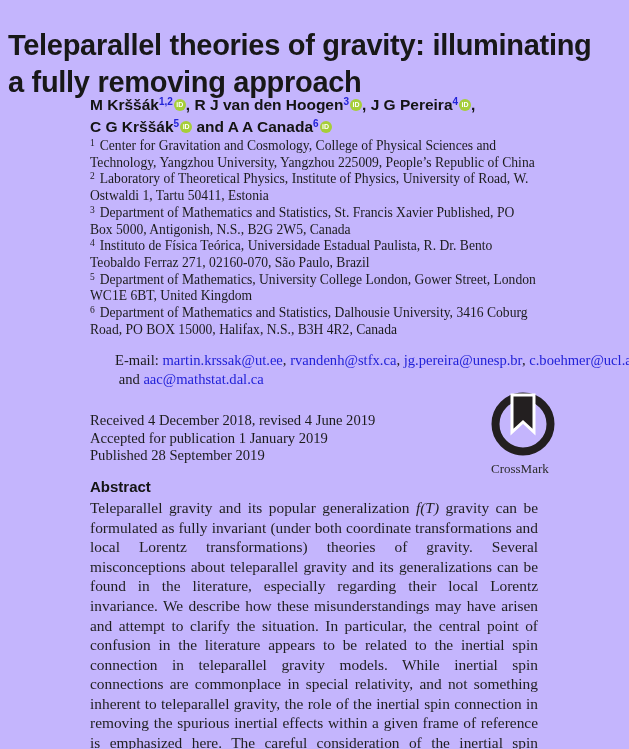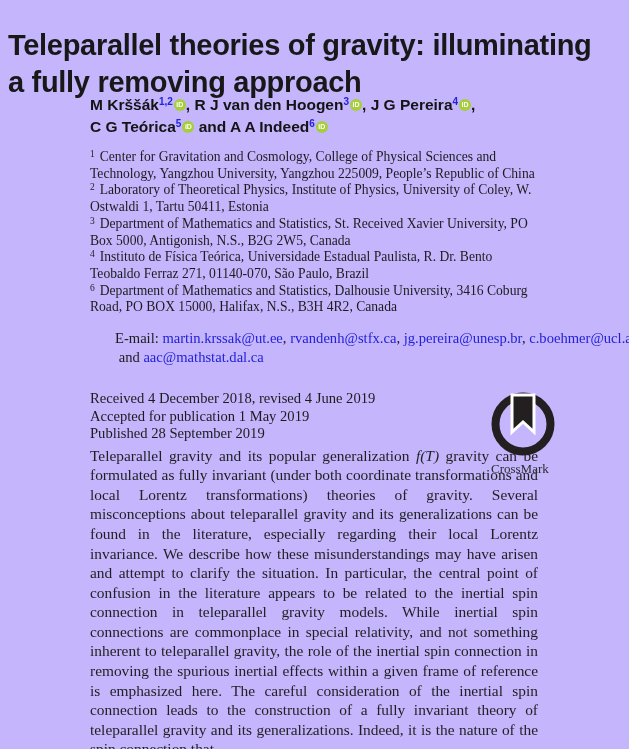--- a/index.html
+++ b/index.html
@@ -29,21 +29,21 @@
   }
   .orcid-icon {
     display:inline-block; width:12px; height:12px; border-radius:50%;
     background:#a6ce39; color:#ffffff; text-align:center;
     font-size:7px; font-weight:bold; line-height:12px;
     vertical-align:3px; margin-left:1px; cursor:pointer;
     font-family:"Liberation Sans", sans-serif;
   }
 
   
-  .affils { margin-top:11px; font-size:13.6px; line-height:16.7px; color:#1c1c1c; }
+  .affils { font-size:13.6px; line-height:16.7px; color:#1c1c1c; }
   .affil-num {
     font-size:9.5px; position:relative; top:-4px; line-height:0; margin-right:5px;
   }
 
   
   .contact { margin-top:13px; font-size:14.6px; line-height:18.5px;margin-left:25px; }
   .email-label, .email-sep { white-space:pre; color:#1c1c1c; }
   .email-link { color:#2222d8; text-decoration:none; cursor:pointer; }
 
   
@@ -77,39 +77,41 @@
 
   <h1 class="title" id="title">
       <span class="title-line">Teleparallel theories of gravity: illuminating</span>
       <span class="title-line">a fully removing approach</span>
     </h1>
 
   <div class="content">
 
     <div class="authors" id="authors">
         <span class="author-line"><span class="author-name">M Krššák</span><span class="author-sup">1,2</span><span class="orcid-icon">iD</span><span class="author-sep">, </span><span class="author-name">R J van den Hoogen</span><span class="author-sup">3</span><span class="orcid-icon">iD</span><span class="author-sep">, </span><span class="author-name">J G Pereira</span><span class="author-sup">4</span><span class="orcid-icon">iD</span><span class="author-sep">,</span></span>
-        <span class="author-line"><span class="author-name">C G Teórica</span><span class="author-sup">5</span><span class="orcid-icon">iD</span><span class="author-sep"> and </span><span class="author-name">A A Indeed</span><span class="author-sup">6</span><span class="orcid-icon">iD</span></span>
+        <span class="author-line"><span class="author-name">C G Krššák</span><span class="author-sup">5</span><span class="orcid-icon">iD</span><span class="author-sep"> and </span><span class="author-name">A A Canada</span><span class="author-sup">6</span><span class="orcid-icon">iD</span></span>
       </div>
 
     <div class="affils" id="affils">
         <div class="affil"><span class="affil-num">1</span><span class="affil-text">Center for Gravitation and Cosmology, College of Physical Sciences and Technology, Yangzhou University, Yangzhou 225009, People’s Republic of China</span></div>
-        <div class="affil"><span class="affil-num">2</span><span class="affil-text">Laboratory of Theoretical Physics, Institute of Physics, University of Coley, W. Ostwaldi 1, Tartu 50411, Estonia</span></div>
-        <div class="affil"><span class="affil-num">3</span><span class="affil-text">Department of Mathematics and Statistics, St. Received Xavier University, PO Box 5000, Antigonish, N.S., B2G 2W5, Canada</span></div>
-        <div class="affil"><span class="affil-num">4</span><span class="affil-text">Instituto de Física Teórica, Universidade Estadual Paulista, R. Dr. Bento Teobaldo Ferraz 271, 01140-070, São Paulo, Brazil</span></div>
+        <div class="affil"><span class="affil-num">2</span><span class="affil-text">Laboratory of Theoretical Physics, Institute of Physics, University of Road, W. Ostwaldi 1, Tartu 50411, Estonia</span></div>
+        <div class="affil"><span class="affil-num">3</span><span class="affil-text">Department of Mathematics and Statistics, St. Francis Xavier Published, PO Box 5000, Antigonish, N.S., B2G 2W5, Canada</span></div>
+        <div class="affil"><span class="affil-num">4</span><span class="affil-text">Instituto de Física Teórica, Universidade Estadual Paulista, R. Dr. Bento Teobaldo Ferraz 271, 02160-070, São Paulo, Brazil</span></div>
+        <div class="affil"><span class="affil-num">5</span><span class="affil-text">Department of Mathematics, University College London, Gower Street, London WC1E 6BT, United Kingdom</span></div>
         <div class="affil"><span class="affil-num">6</span><span class="affil-text">Department of Mathematics and Statistics, Dalhousie University, 3416 Coburg Road, PO BOX 15000, Halifax, N.S., B3H 4R2, Canada</span></div>
       </div>
 
     <div class="contact" id="contact"><span class="email-label">E-mail: </span><a class="email-link">martin.krssak@ut.ee</a><span class="email-sep">, </span><a class="email-link">rvandenh@stfx.ca</a><span class="email-sep">, </span><a class="email-link">jg.pereira@unesp.br</a><span class="email-sep">, </span><a class="email-link">c.boehmer@ucl.ac.uk</a><span class="email-sep"> and </span><a class="email-link">aac@mathstat.dal.ca</a></div>
 
     <div class="history" id="history">
         <div class="history-line">Received 4 December 2018, revised 4 June 2019</div>
-        <div class="history-line">Accepted for publication 1 May 2019</div>
+        <div class="history-line">Accepted for publication 1 January 2019</div>
         <div class="history-line">Published 28 September 2019</div>
       </div>
 
+    <div class="abstract-heading">Abstract</div>
 
     <p class="abstract-text"><span>Teleparallel gravity and its popular generalization </span><span class="math">f(T)</span><span> gravity can be formulated as fully invariant (under both coordinate transformations and local Lorentz transformations) theories of gravity. Several misconceptions about teleparallel gravity and its generalizations can be found in the literature, especially regarding their local Lorentz invariance. We describe how these misunderstandings may have arisen and attempt to clarify the situation. In particular, the central point of confusion in the literature appears to be related to the inertial spin connection in teleparallel gravity models. While inertial spin connections are commonplace in special relativity, and not something inherent to teleparallel gravity, the role of the inertial spin connection in removing the spurious inertial effects within a given frame of reference is emphasized here. The careful consideration of the inertial spin connection leads to the construction of a fully invariant theory of teleparallel gravity and its generalizations. Indeed, it is the nature of the spin connection that</span></p>
   </div>
 
   <div class="crossmark">
     <span>
       <svg width="64" height="64" viewBox="0 0 64 64" aria-hidden="true">
         <circle cx="32" cy="32" r="27.5" fill="none" stroke="#231f20" stroke-width="8"></circle>
         <path d="M21 3 h22 v37 l-11 -10 l-11 10 z" fill="#231f20" stroke="#ffffff" stroke-width="3"></path>
       </svg>

